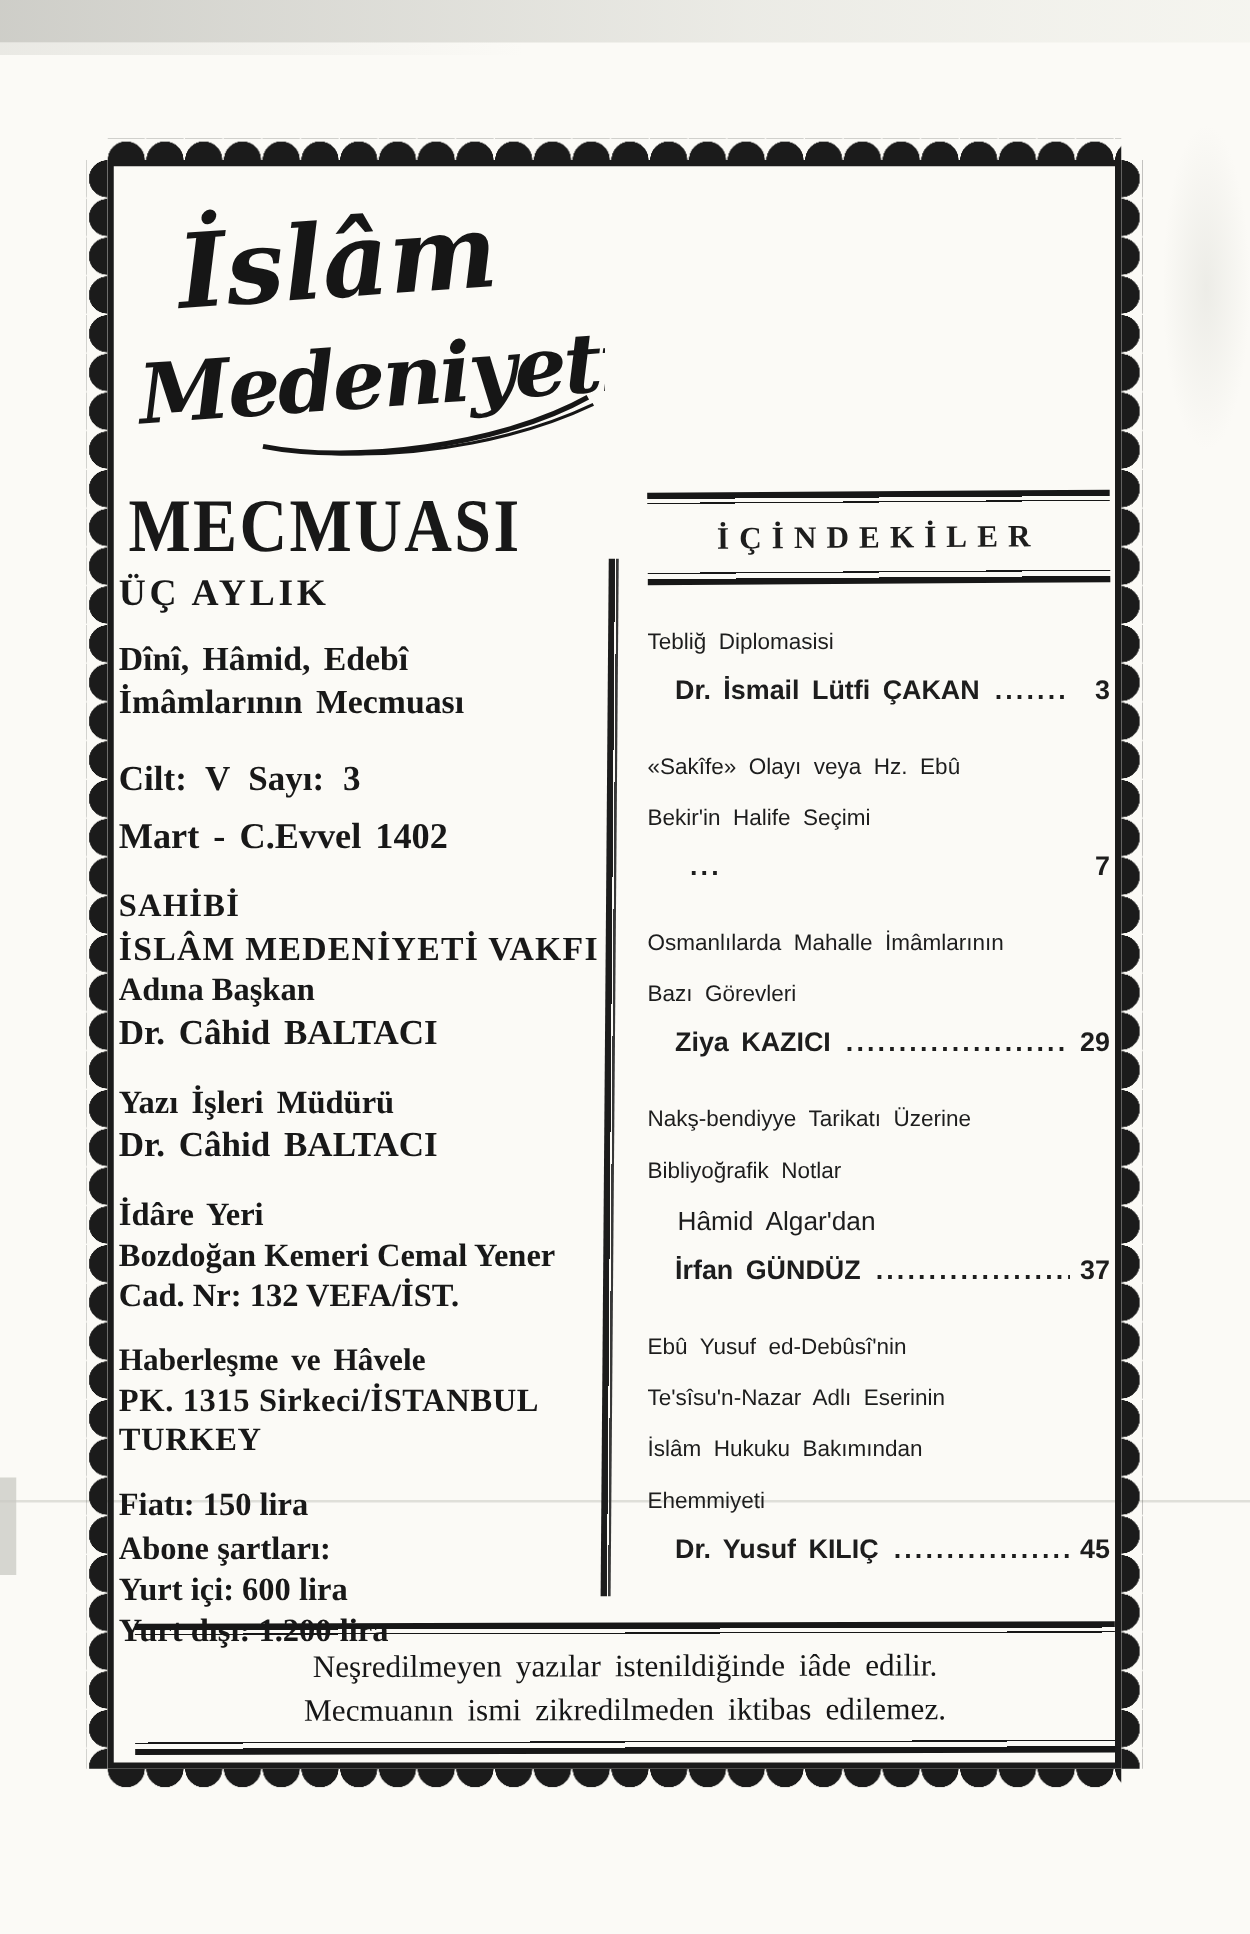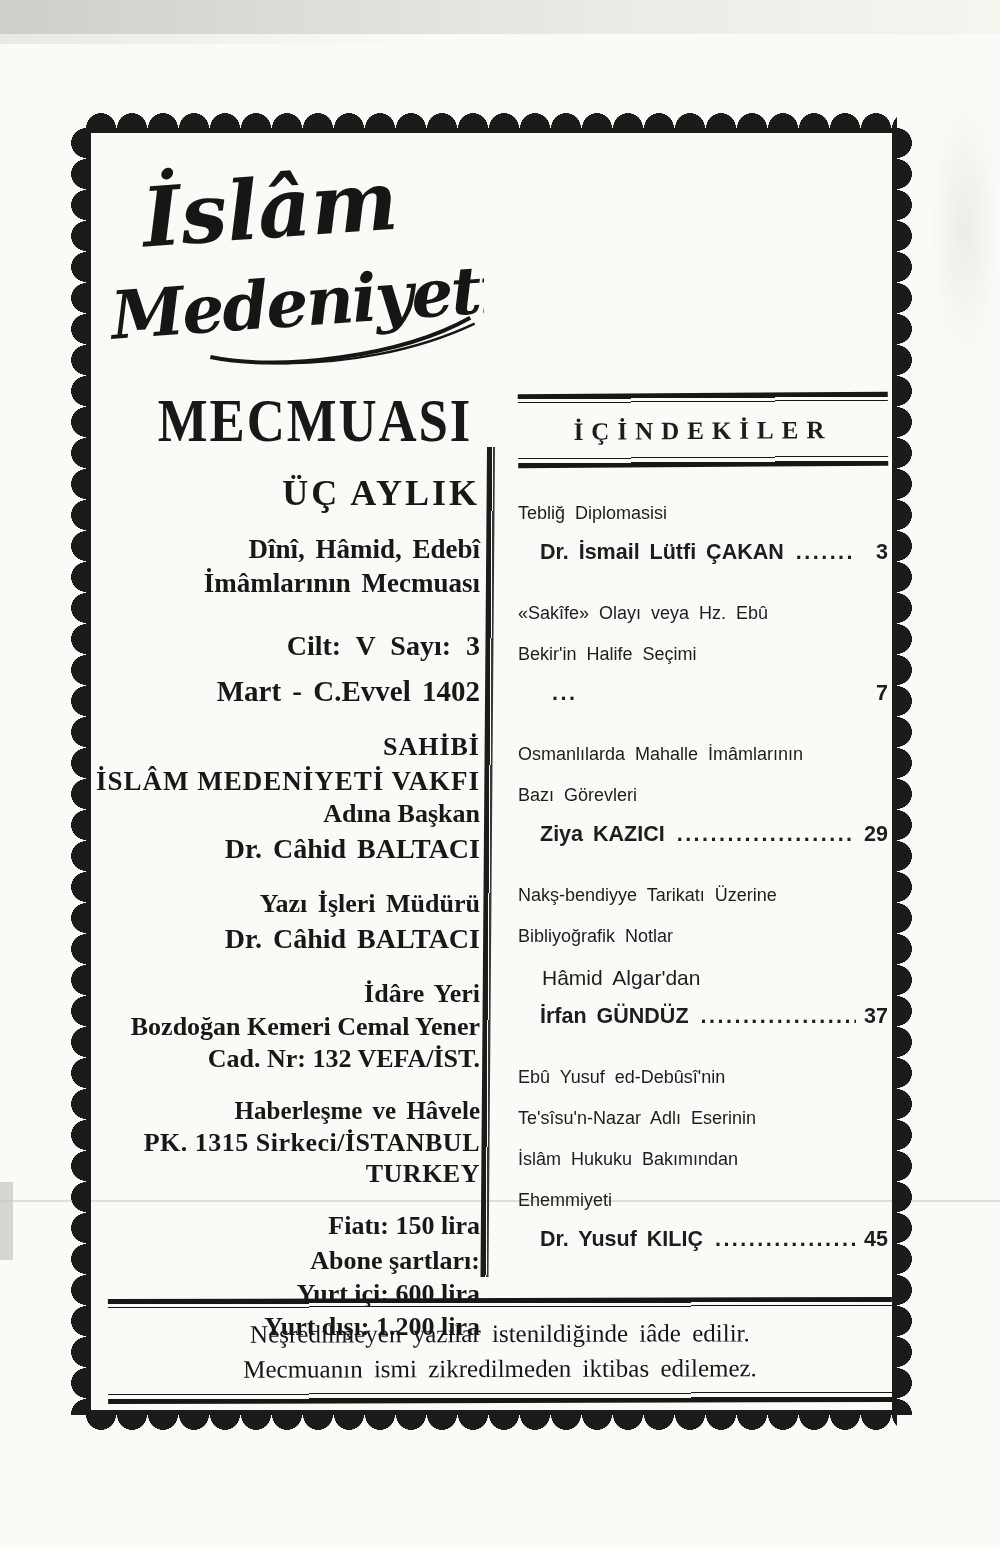--- a/index.html
+++ b/index.html
@@ -68,24 +68,24 @@
   
   .col-divider {
     position:absolute; left:487px; top:447px; width:8px; height:830px;
     background:linear-gradient(90deg,#1c1c1c 0 5px, transparent 5px 6px, #383838 6px 8px);
     transform:rotate(0.45deg); transform-origin:top center;
   }
 
   
   .left-col {
     position:absolute; left:95px; top:392px; width:385px;
-    text-align:right; font-weight:bold; color:#181818;
+    text-align:left; font-weight:bold; color:#181818;
   }
   .m-title   { font-size:55px; letter-spacing:2px; line-height:58px; transform:scale(.96,1.1); }
-  .m-freq    { font-size:36px; letter-spacing:3px; margin-top:22px; }
+  .m-freq    { font-size:30px; letter-spacing:3px; margin-top:8px; }
   .m-sub     { font-size:27px; line-height:34px; margin-top:18px; word-spacing:4px; }
   .m-issue   { font-size:28px; margin-top:30px; word-spacing:8px; font-weight:bold; }
   .m-date    { font-size:29px; margin-top:13px; word-spacing:4px; }
   .m-owner-label { font-size:26px; margin-top:24px; letter-spacing:1px; }
   .m-owner-org   { font-size:27px; margin-top:4px; letter-spacing:1px; }
   .m-owner-role  { font-size:26px; margin-top:2px; }
   .m-name        { font-size:28px; margin-top:4px; word-spacing:4px; }
   .m-editor-label{ font-size:26px; margin-top:24px; word-spacing:4px; }
   .m-addr-label  { font-size:26px; margin-top:24px; word-spacing:4px; }
   .m-addr        { font-size:26px; line-height:32px; margin-top:2px; }

